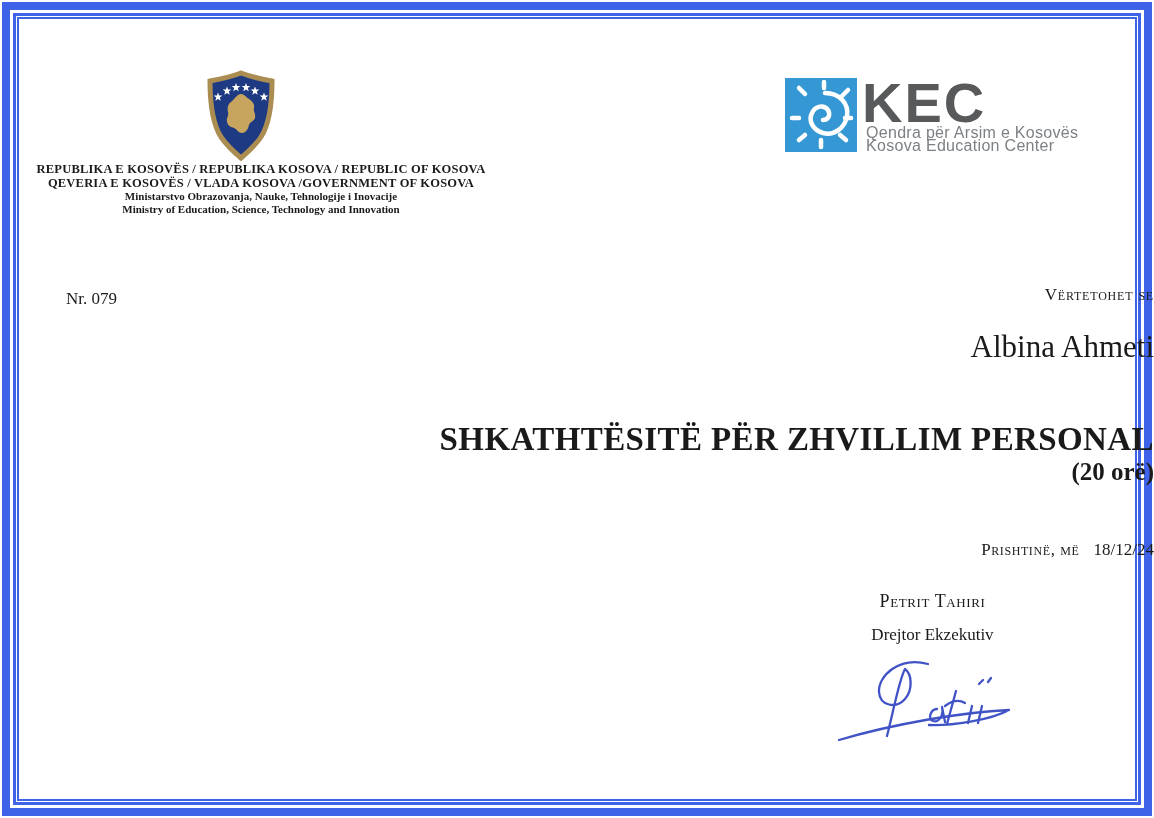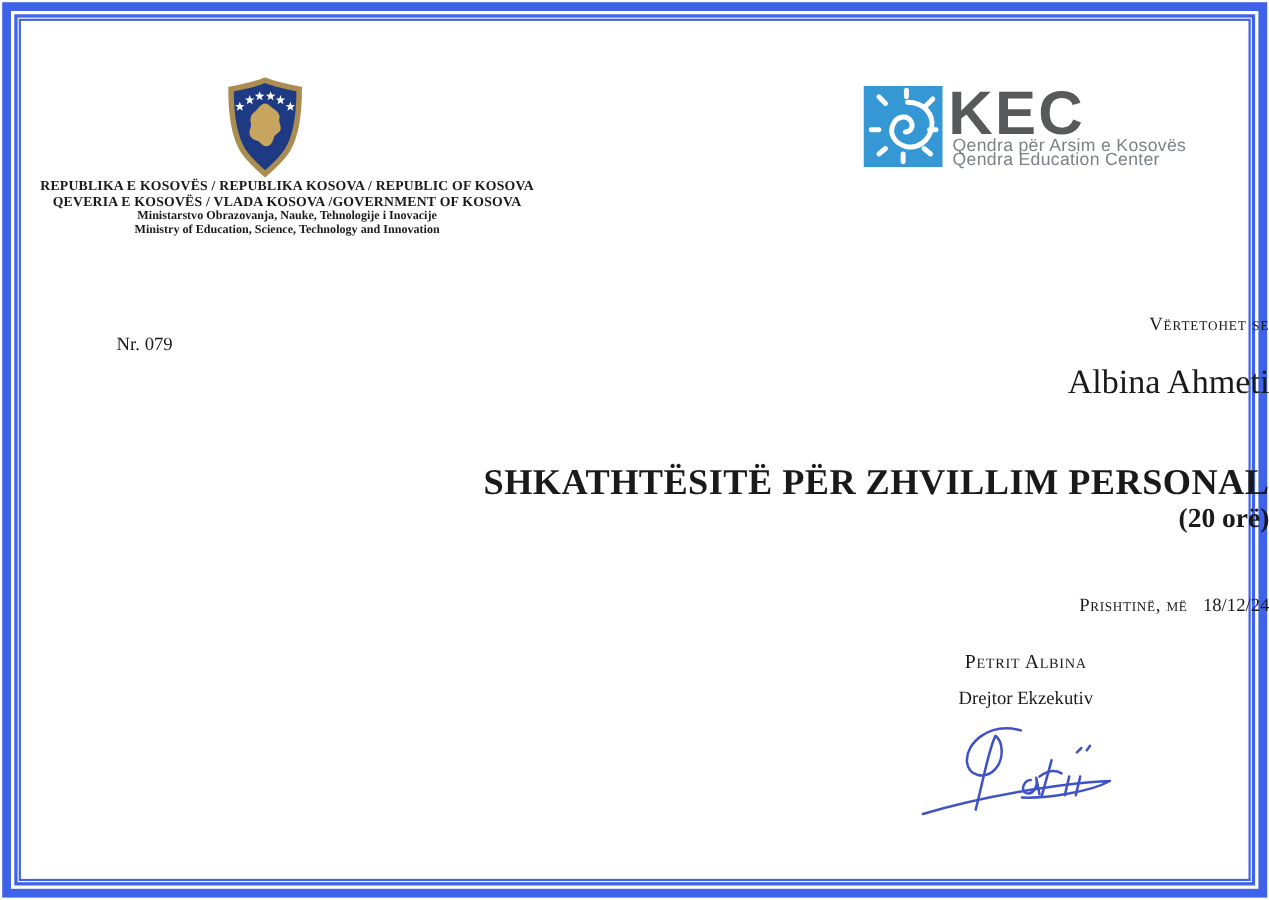--- a/index.html
+++ b/index.html
@@ -41,21 +41,21 @@
     font-family:"Liberation Sans","DejaVu Sans",sans-serif;
     font-weight:bold;font-size:56px;letter-spacing:2px;color:#58595b;
   }
   .kec-taglines{
     position:absolute;left:866px;top:127px;
     font-family:"Liberation Sans","DejaVu Sans",sans-serif;
     font-size:16px;line-height:12.5px;color:#7d8084;letter-spacing:0.3px;
   }
 
   
-  .number-label{position:absolute;left:66px;top:303px;font-size:17px;margin-left:40px;}
+  .number-label{position:absolute;left:66px;top:289px;font-size:17px;}
   .center-line{position:absolute;left:5px;right:0;text-align:right;}
   .certify-line{top:285px;font-size:17px;font-variant:small-caps;letter-spacing:0.8px;}
   .recipient-name{top:329px;font-size:31px;}
   .participation-line{top:382px;font-size:16.5px;font-variant:small-caps;letter-spacing:0.4px;}
   .program-title{top:421px;font-size:33px;font-weight:bold;letter-spacing:0.4px;}
   .program-hours{top:458px;font-size:25px;font-weight:bold;}
   .date-line{top:540px;font-size:17px;}
   .date-line .place{font-variant:small-caps;letter-spacing:0.6px;}
   .date-line .date{margin-left:14px;}
 
@@ -105,36 +105,36 @@
       <path d="M66 40 L60 40"></path>
       <path d="M61 62 L55 57"></path>
       <path d="M36 69 L36 62"></path>
       <path d="M7 40 L14 40"></path>
       <path d="M14 62 L20 57"></path>
     </g>
   </svg>
   <div class="kec-acronym">KEC</div>
   <div class="kec-taglines">
     <div>Qendra për Arsim e Kosovës</div>
-    <div>Qendra Education Center</div>
+    <div>Kosova Education Center</div>
   </div>
 
   <div class="number-label">Nr. 079</div>
 
   <div class="center-line certify-line">Vërtetohet se</div>
   <div class="center-line recipient-name">Albina Ahmeti</div>
   <div class="center-line program-title">SHKATHTËSITË PËR ZHVILLIM PERSONAL</div>
   <div class="center-line program-hours">(20 orë)</div>
 
   <div class="center-line date-line">
     <span class="place">Prishtinë, më</span><span class="date">18/12/24</span>
   </div>
 
   <div class="signer-block">
-    <div class="signer-name">Petrit Albina</div>
+    <div class="signer-name">Petrit Tahiri</div>
     <div class="signer-title">Drejtor Ekzekutiv</div>
   </div>
 
   <svg class="signature-svg" width="192" height="92" viewBox="0 0 192 92">
     <g stroke="#4053c6" stroke-width="2.3" fill="none" stroke-linecap="round" stroke-linejoin="round">
       <path d="M95 10 C66 2 45 22 46 38 C47 52 63 55 72 45 C80 36 79 20 72 15 C66 26 61 55 54 82"></path>
       <path d="M6 86 C60 70 130 58 176 56 C158 66 118 72 96 71"></path>
       <path d="M104 55 C98 55 94 65 100 67 C106 69 111 61 109 53 L112 68"></path>
       <path d="M123 37 L114 70"></path>
       <path d="M112 52 C120 46 127 46 132 49"></path>

